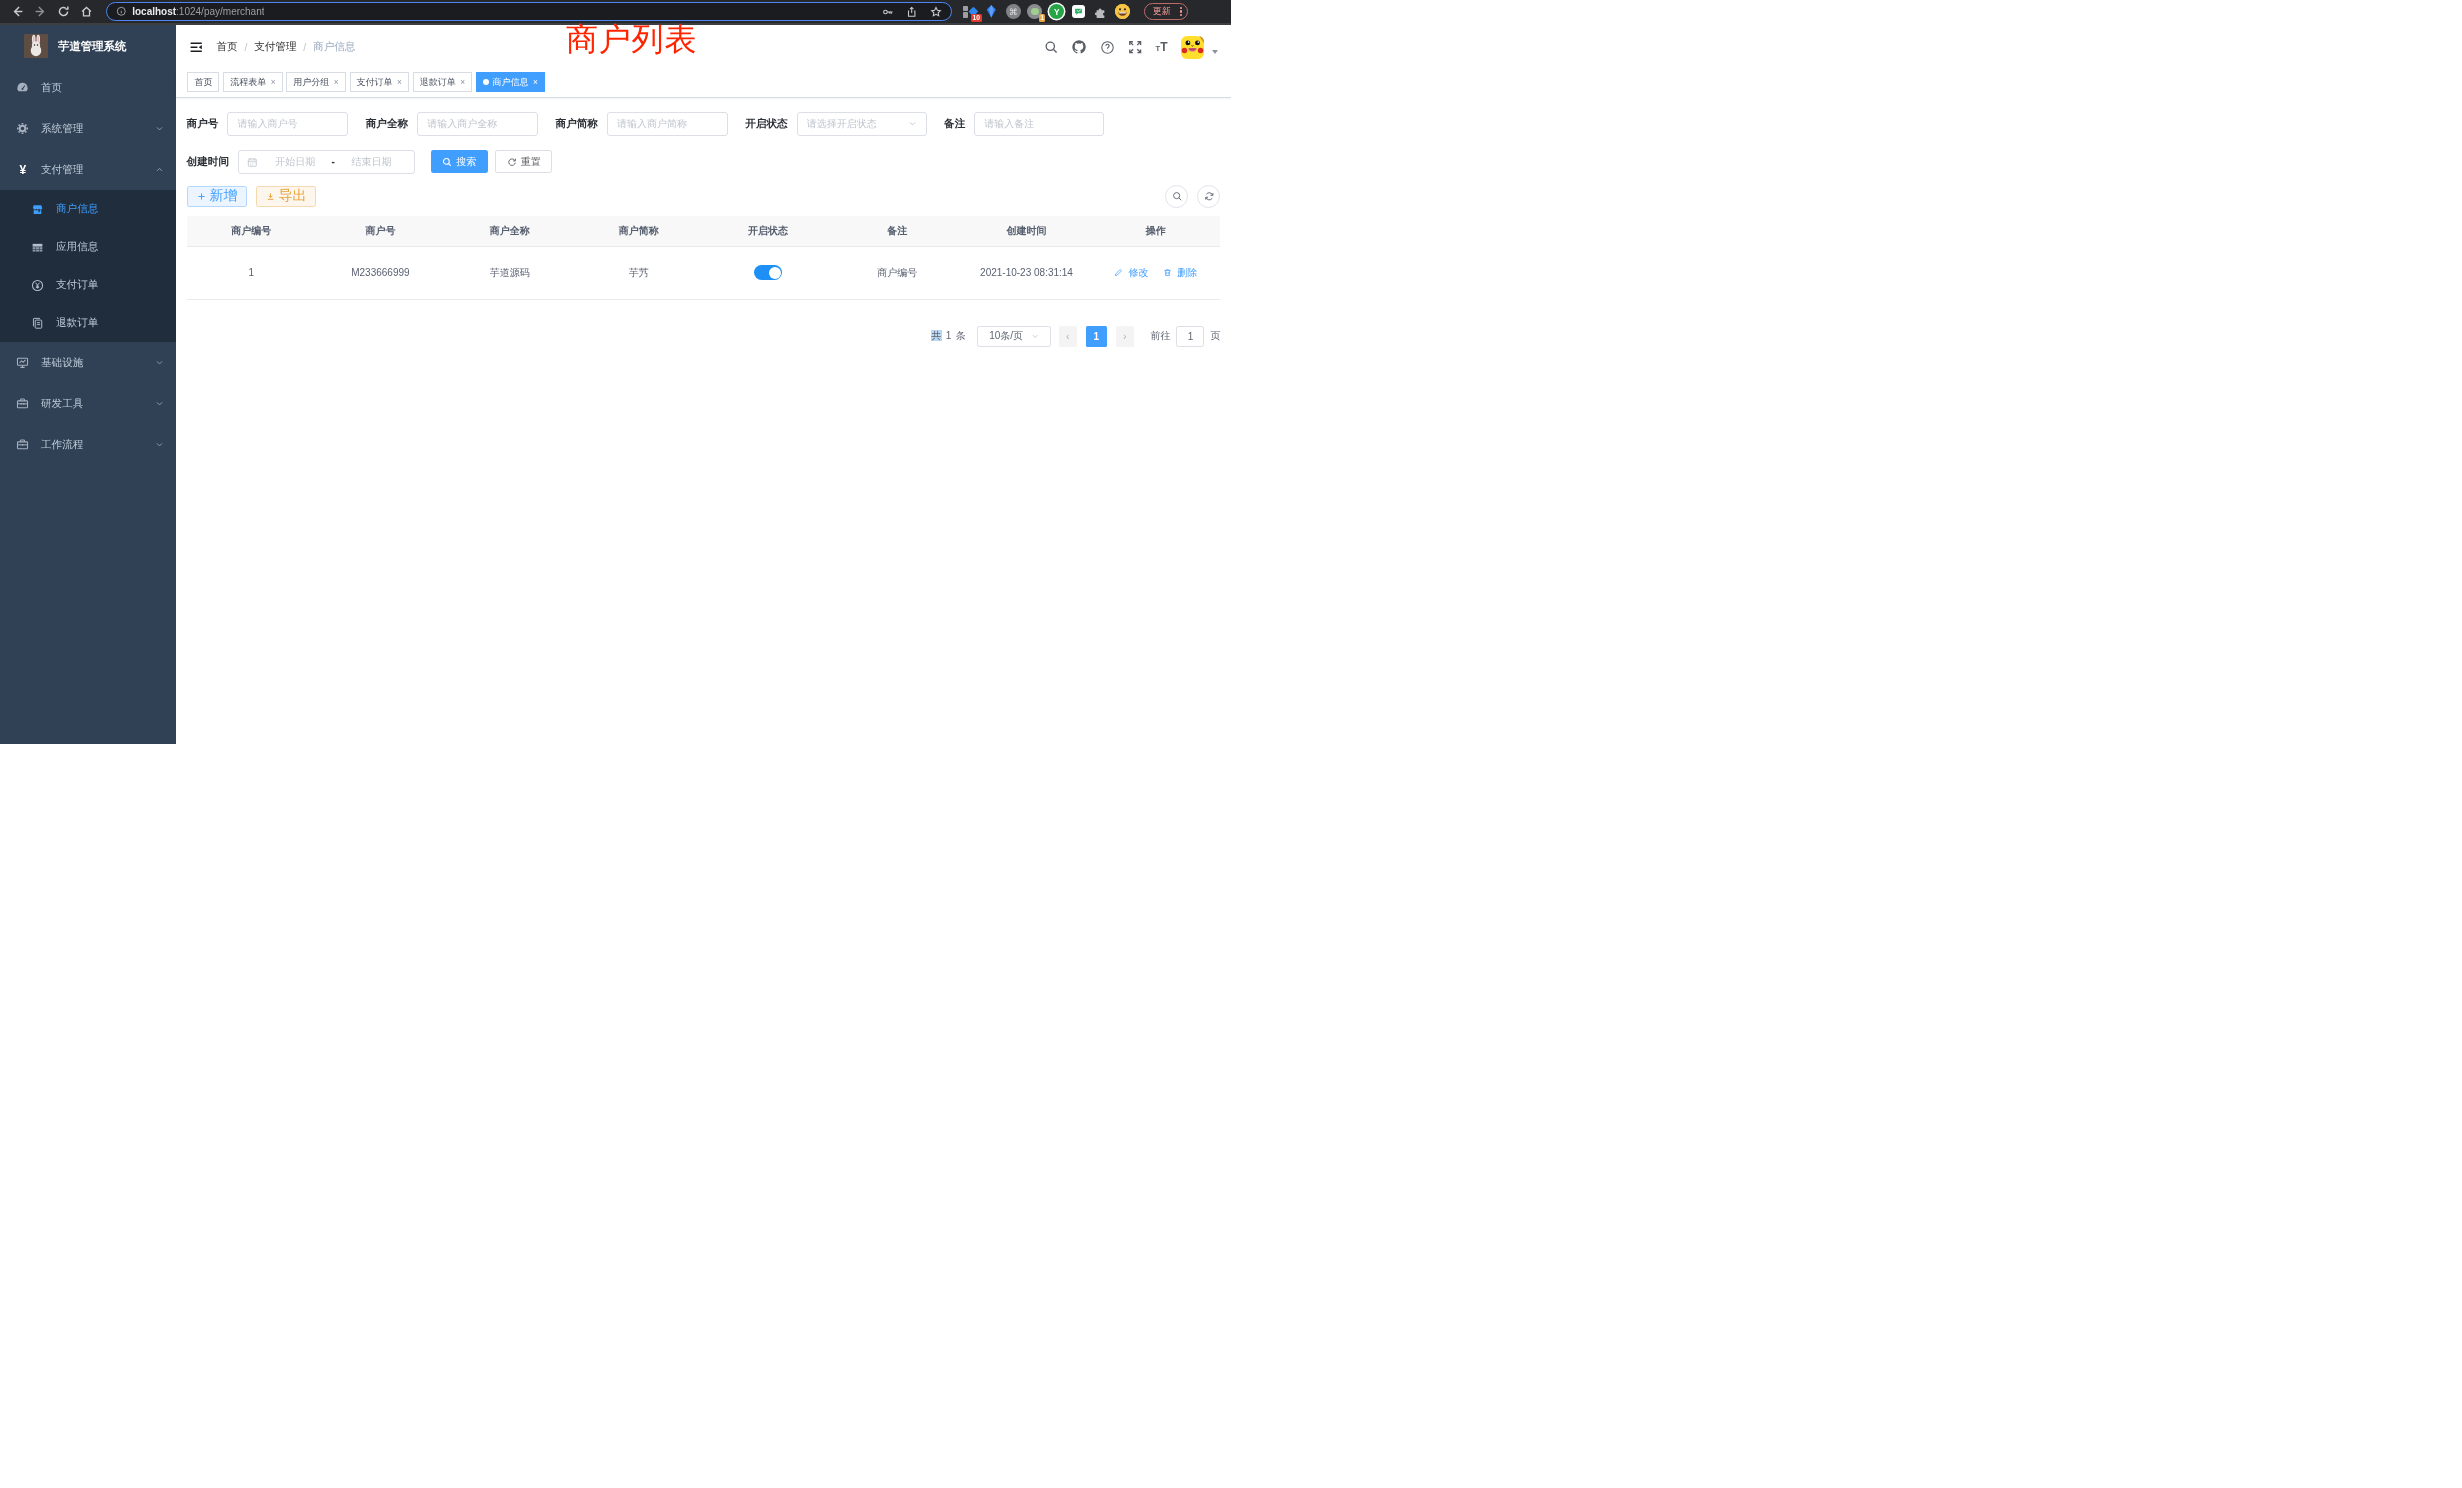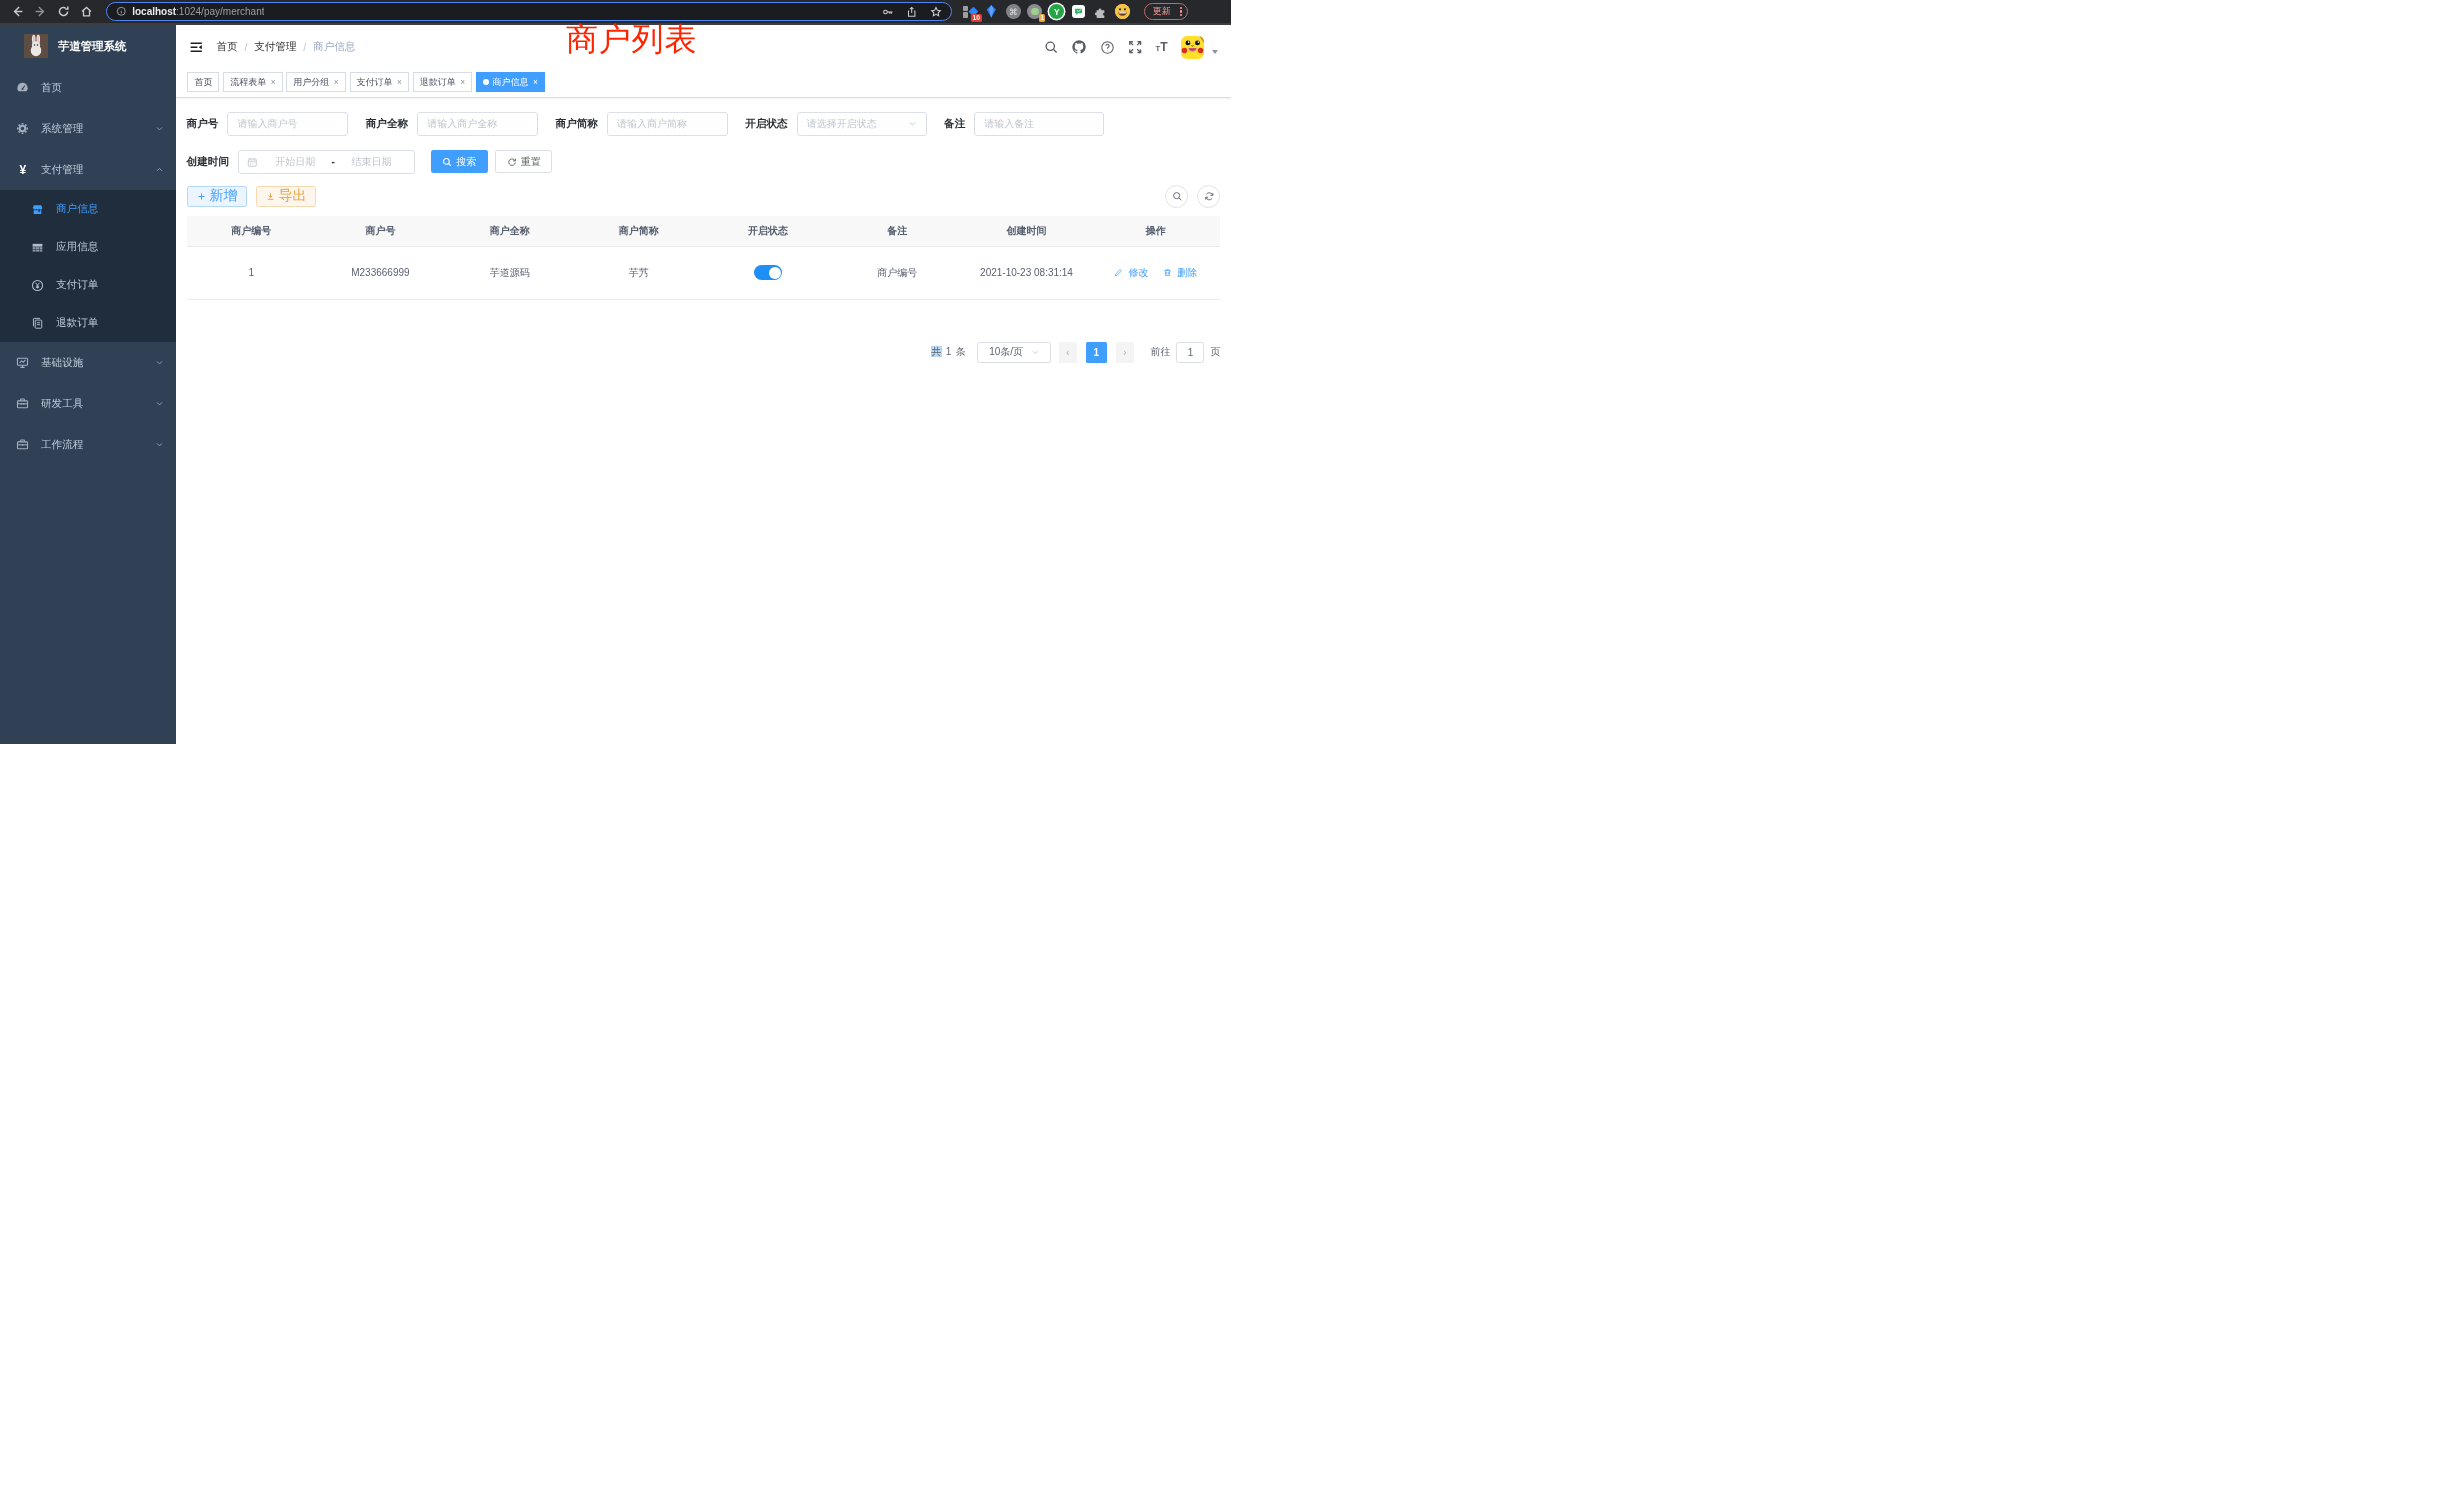--- a/index.html
+++ b/index.html
@@ -90,21 +90,21 @@
   .btn-export{background:#fdf6ec;border-color:#f5dab1;color:#e6a23c;margin-left:8.3px}
   .tool-right{margin-left:auto;display:flex;align-items:center;gap:9px}
   .circle-btn{width:21px;height:21px;border-radius:50%;border:0.8px solid #dfe3e9;background:#fff;color:#5f6470;display:flex;align-items:center;justify-content:center;cursor:pointer}
   table.grid{width:100%;border-collapse:collapse;table-layout:fixed;font-size:10px;color:#5a6170}
   table.grid th{height:28px;background:#f8f8f9;font-weight:bold;color:#555e6e;border-bottom:0.8px solid #e8eaec;text-align:center;font-size:10px}
   table.grid td{height:42px;border-bottom:0.8px solid #e8eaec;text-align:center}
   .switch{width:28px;height:15px;border-radius:7.6px;background:#1e90f5;position:relative;display:inline-block;cursor:pointer;vertical-align:middle}
   .switch i{position:absolute;right:1.5px;top:1.5px;width:12px;height:12px;border-radius:50%;background:#fff;display:block}
   .op-link{color:#409eff;font-size:10px;display:inline-flex;align-items:center;gap:5px;cursor:pointer;margin:18px 6px}
   
-  .pager{display:flex;align-items:center;justify-content:flex-end;margin-top:42px;font-size:10px;color:#5f6470}
+  .pager{display:flex;align-items:center;justify-content:flex-end;margin-top:26px;font-size:10px;color:#5f6470}
   .sel-hl{background:#b9d8f4}
   .total{margin-right:10.6px;letter-spacing:0.8px}
   .size-select{width:74px;height:21px;box-sizing:border-box;border:0.8px solid #dcdfe6;border-radius:2.3px;display:flex;align-items:center;justify-content:center;gap:7.6px;color:#5f6470;cursor:pointer;background:#fff}
   .pg-btn{width:18px;height:21px;border-radius:1.5px;background:#f4f4f5;color:#aeb3bc;display:flex;align-items:center;justify-content:center;font-size:10.6px;cursor:pointer;margin-left:7.6px}
   .pg-num{width:21px;height:21px;border-radius:1.5px;background:#409eff;color:#fff;display:flex;align-items:center;justify-content:center;font-weight:bold;cursor:pointer;margin-left:9px}
   .pg-btn.next{margin-left:9px}
   .goto{margin-left:16.7px;display:flex;align-items:center;gap:6px}
   .goto-inp{width:28px;height:21px;box-sizing:border-box;border:0.8px solid #dcdfe6;border-radius:2.3px;display:flex;align-items:center;justify-content:center;color:#5f6470;cursor:text;background:#fff}
   
   .annotation{position:absolute;left:566px;top:18px;font-size:32px;color:#ff2400;z-index:60;letter-spacing:0.8px;white-space:nowrap;pointer-events:none}

